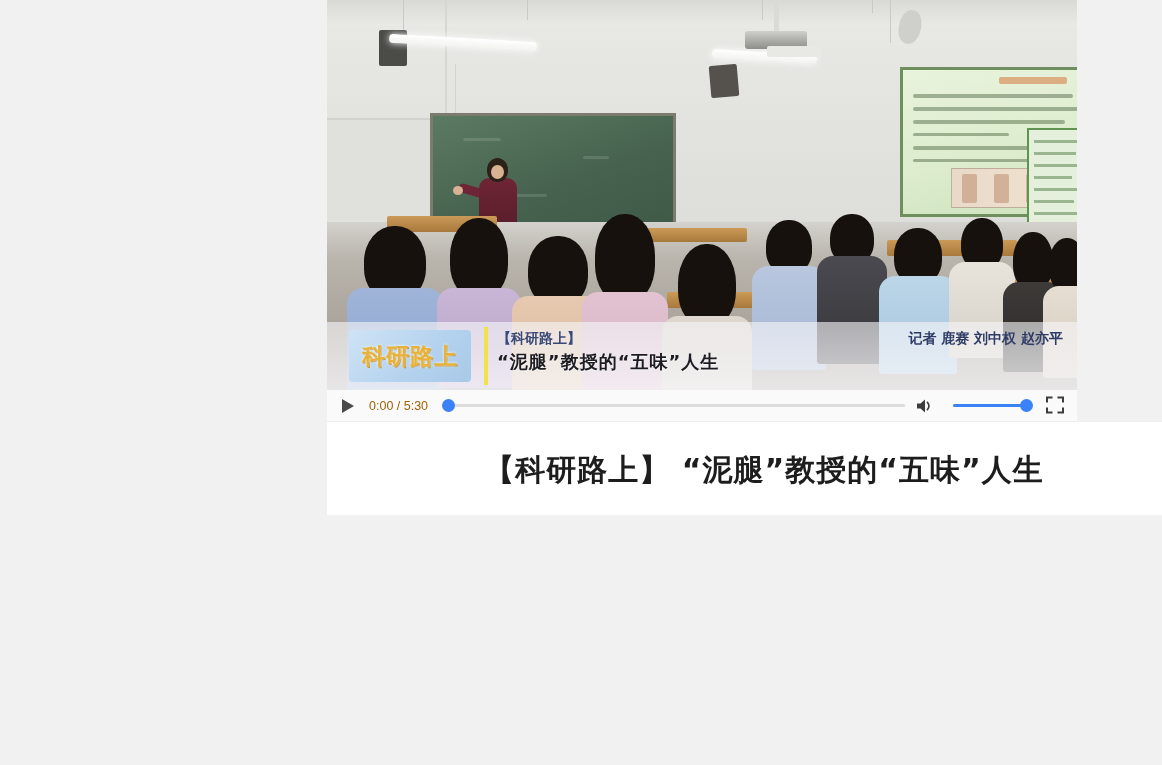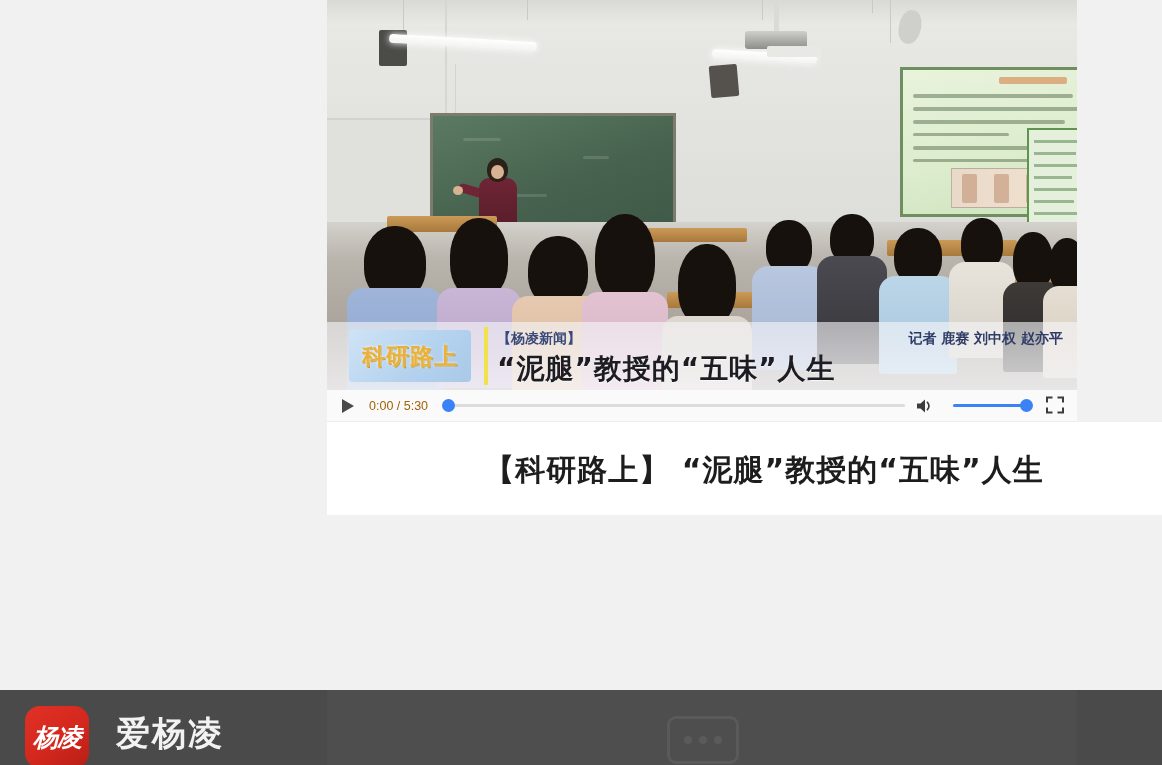--- a/index.html
+++ b/index.html
@@ -219,21 +219,21 @@
     position: absolute; left: 157px; top: 5px; width: 4px; height: 58px;
     background: #f2e14a;
   }
   .ovl-kicker {
     position: absolute; left: 170px; top: 8px;
     font-size: 14px; color: #3a4a78; font-weight: bold;
     font-family: "DejaVu Sans", sans-serif;
   }
   .ovl-title {
     position: absolute; left: 170px; top: 28px;
-    font-size: 28px; color: #1c1c22; font-weight: bold;
+    font-size: 18px; color: #1c1c22; font-weight: bold;
     letter-spacing: 1px;
     font-family: "DejaVu Sans", sans-serif;
     text-shadow: 0 1px 1px rgba(255,255,255,.7);
     text-align: center;
   }
   .ovl-credits {
     position: absolute; right: 14px; top: 8px;
     font-size: 14px; color: #2f3c66; font-weight: bold;
     font-family: "DejaVu Sans", sans-serif;
   }
@@ -510,21 +510,21 @@
           </div>
           <div class="stu" style="left:716px;top:16px;width:48px;height:140px">
             <span class="hair" style="top:0;width:36px;height:54px"></span>
             <span class="body" style="top:48px;width:48px;height:92px;background:linear-gradient(180deg,#e6ded2,#d3cabc)"></span>
           </div>
         </div>
 
         <div class="overlay">
           <div class="ovl-logo">科研路上</div>
           <div class="ovl-divider"></div>
-          <div class="ovl-kicker">【杨凌新闻】</div>
+          <div class="ovl-kicker">【科研路上】</div>
           <div class="ovl-title">“泥腿”教授的“五味”人生</div>
           <div class="ovl-credits">记者 鹿赛 刘中权 赵亦平</div>
         </div>
 
       </div>
     </div>
 
     <div class="controls">
       <div class="play-btn">
         <span class="play-tri"></span>
@@ -562,24 +562,14 @@
 
     <div class="article">
       <h1 class="article-title">【科研路上】 “泥腿”教授的“五味”人生</h1>
     </div>
 
     <div class="gap"></div>
 
 
   </div>
 
-  <div class="bottom-bar">
-    <div class="bottom-bar-center-tint"></div>
-    <div class="app-logo">杨凌</div>
-    <div class="app-name">爱杨凌</div>
-    <div class="comment-box">
-      <b></b>
-      <b></b>
-      <b></b>
-    </div>
-  </div>
 
 </div>
 
 </body></html>

